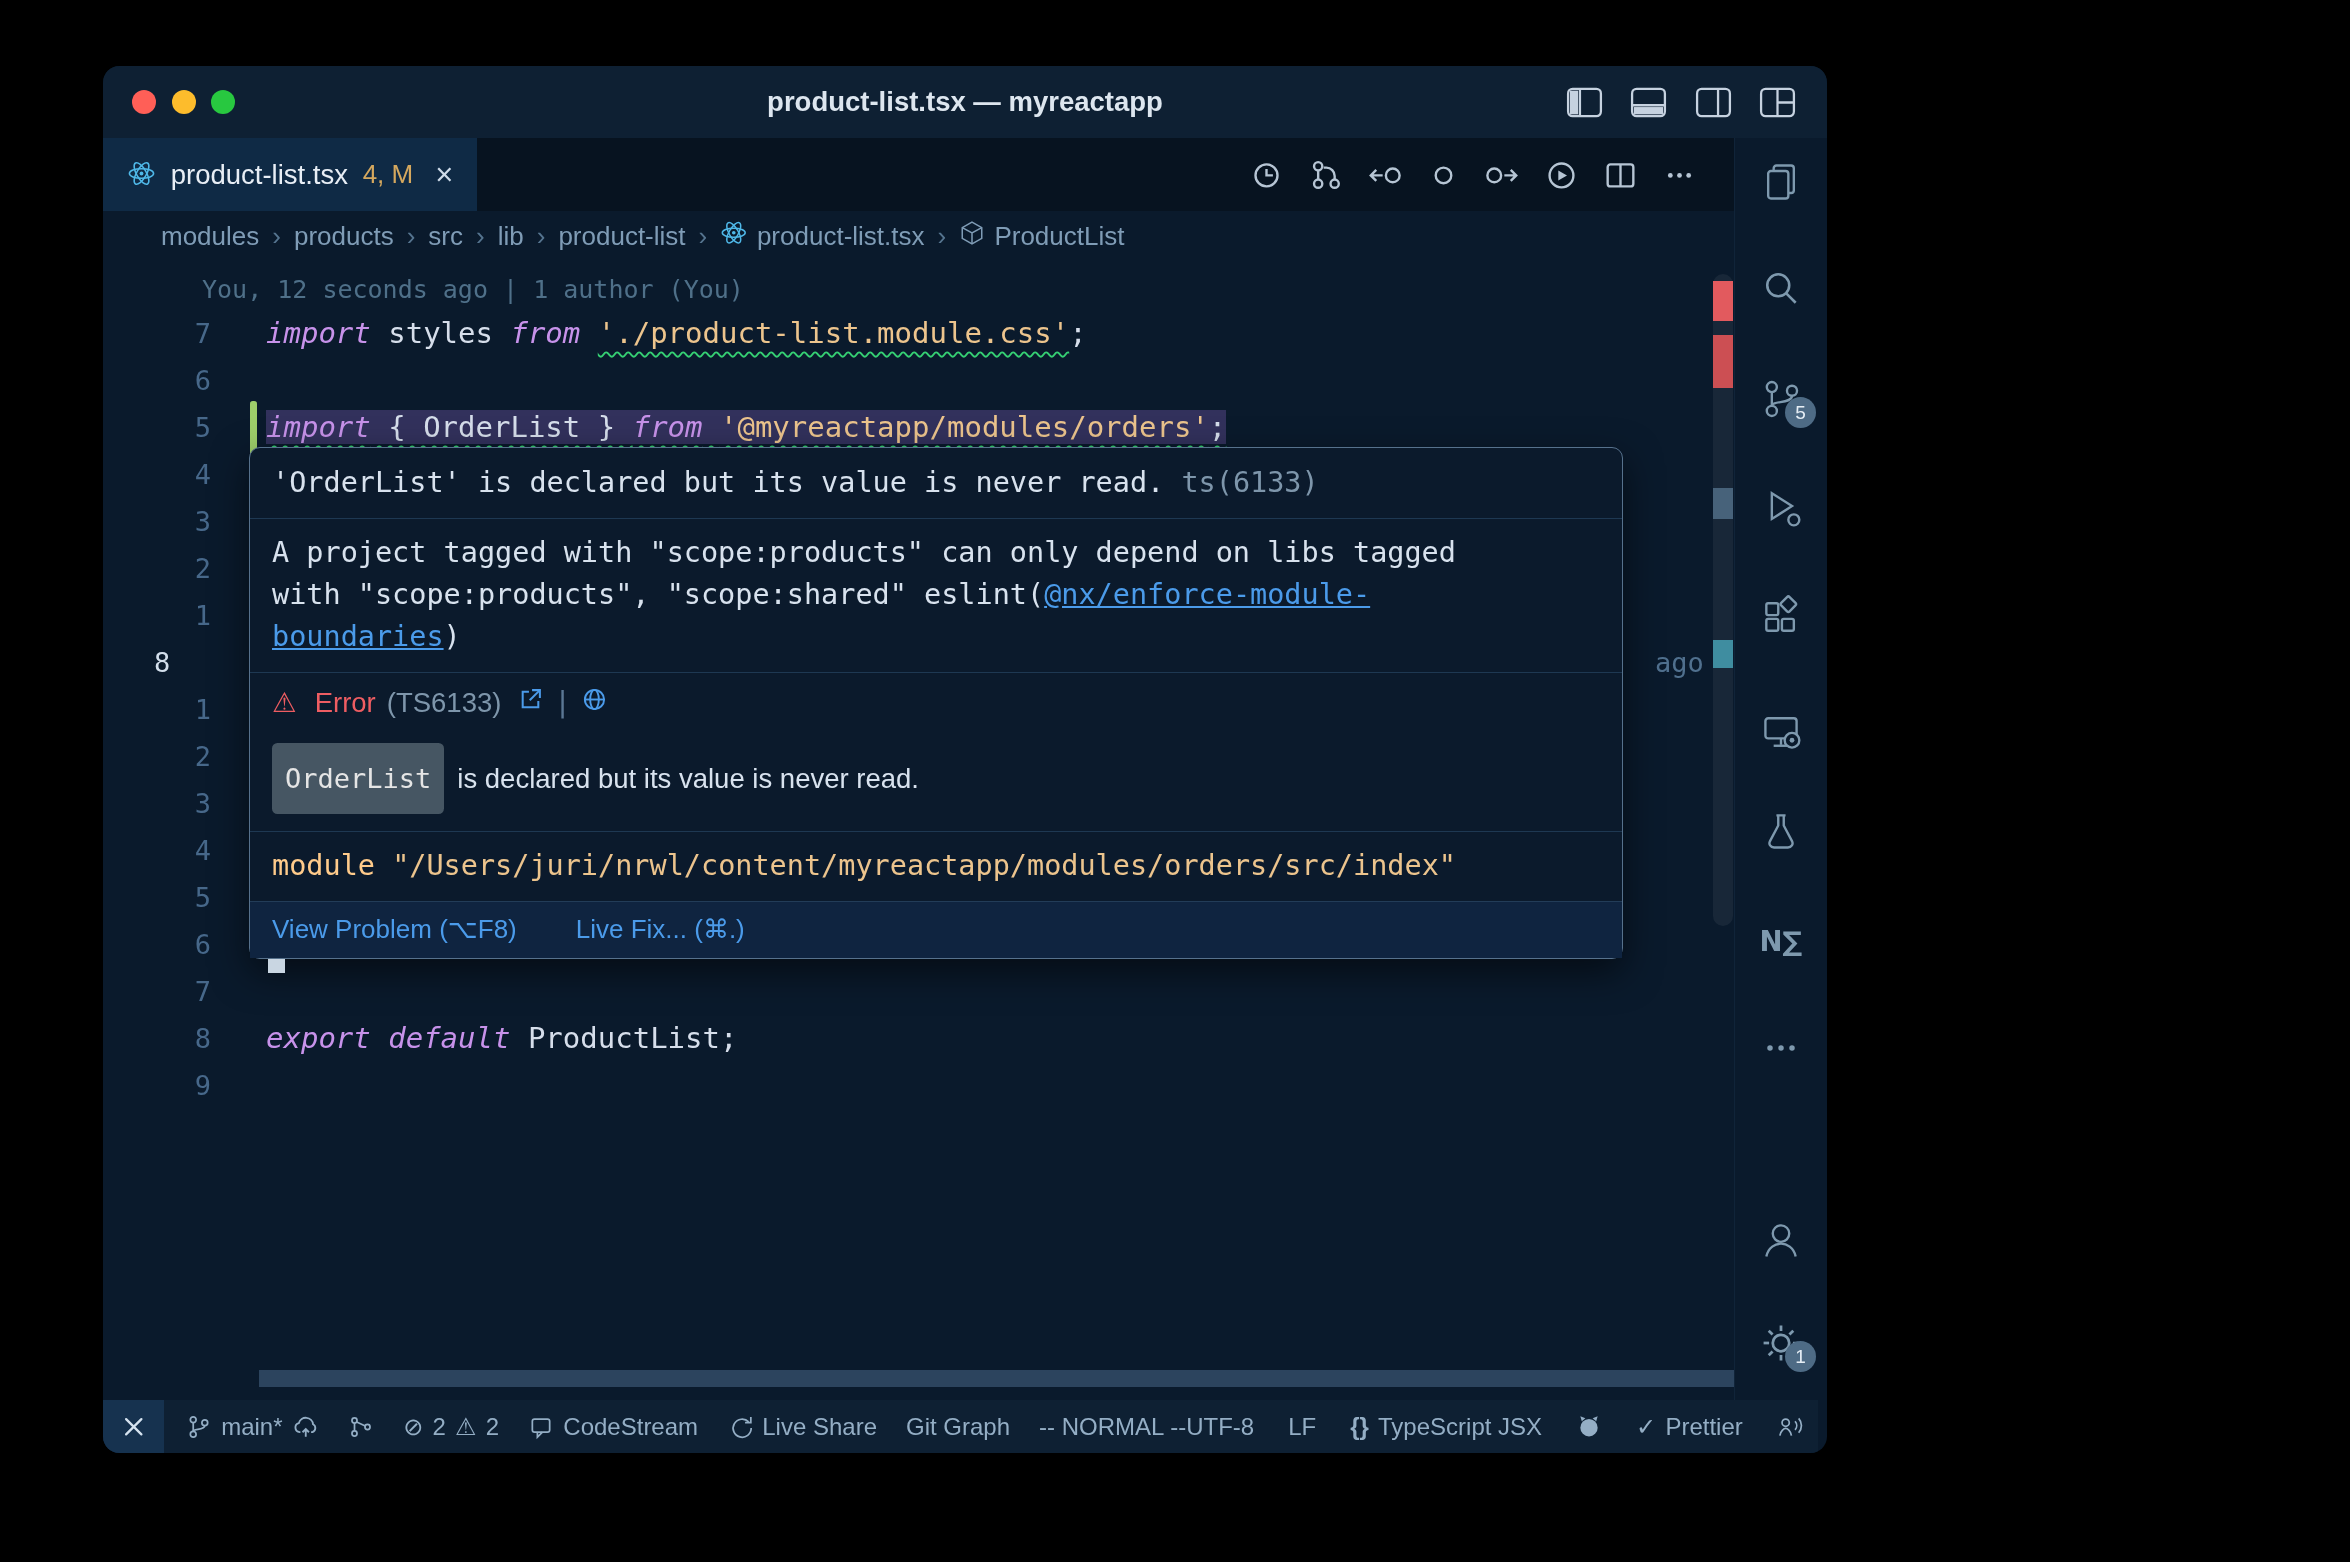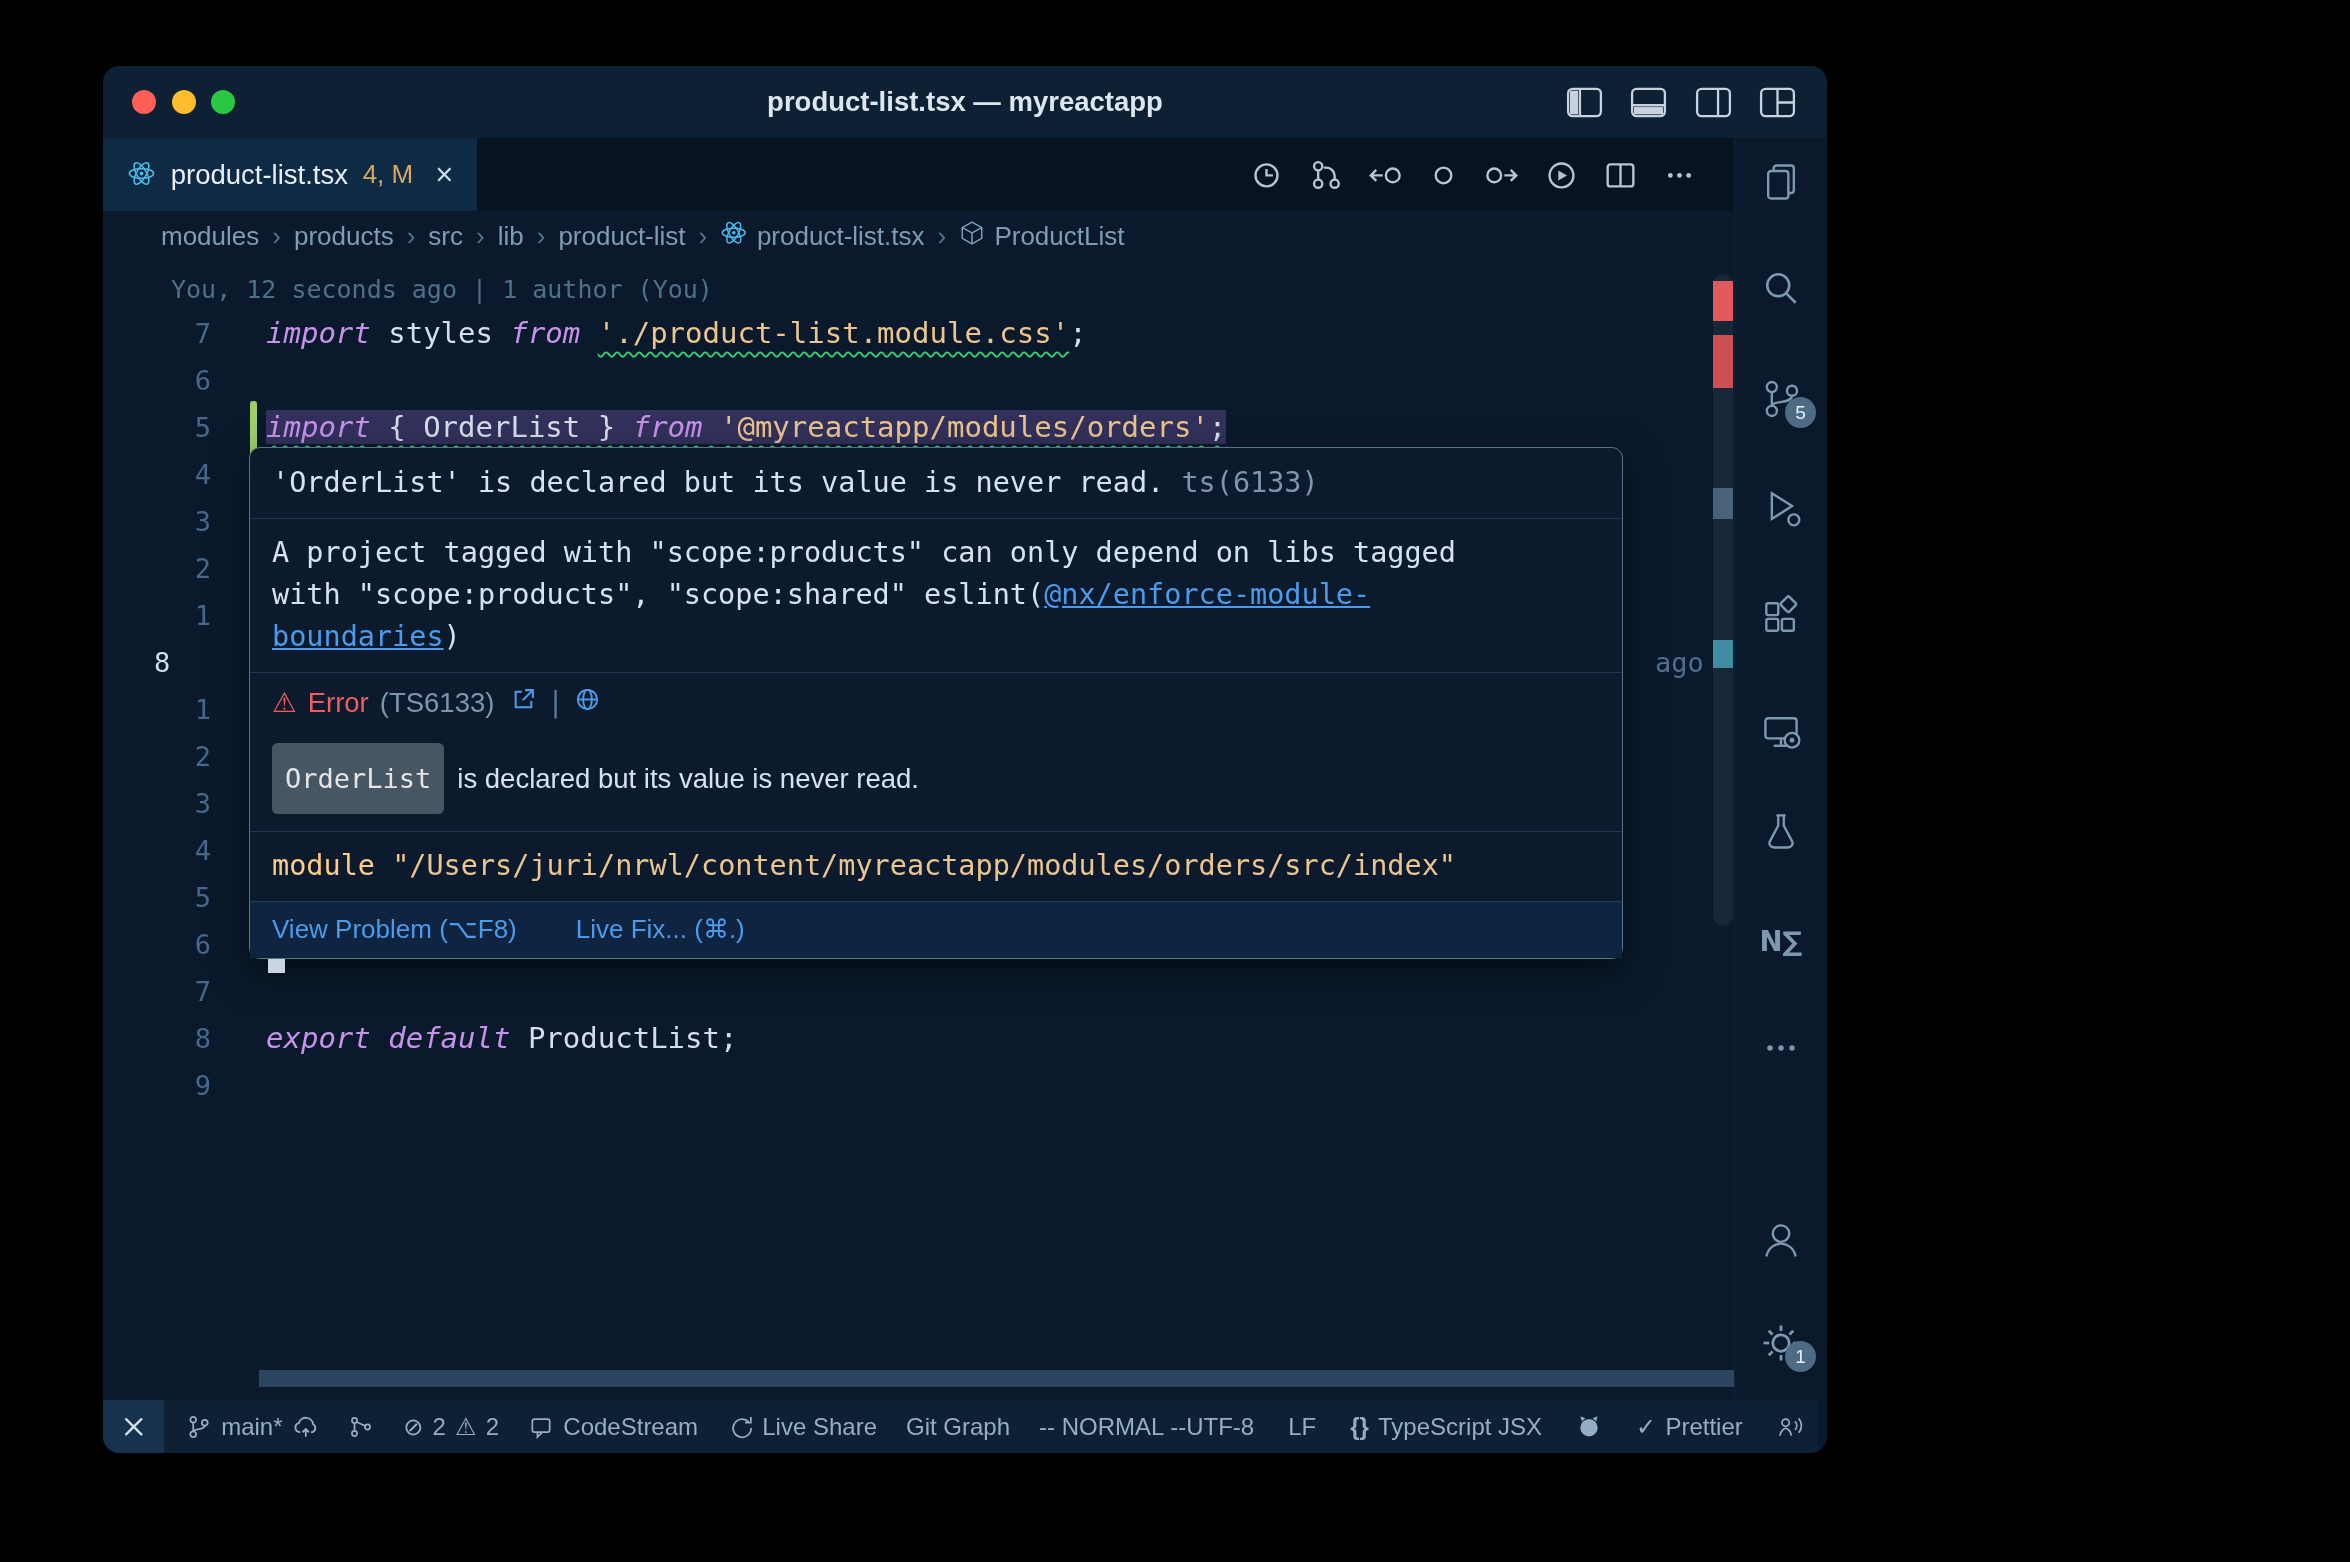--- a/index.html
+++ b/index.html
@@ -28,21 +28,21 @@
 
   
   .breadcrumbs{position:absolute;left:0;top:145px;right:92px;height:51px;background:#0a1a2c;
                display:flex;align-items:center;padding-left:58px;gap:13px;color:#7f9cb6;font-size:26px;}
   .bc-sep{color:#55748f;font-size:26px;}
   .bc-item{display:flex;align-items:center;gap:9.2px;white-space:nowrap;}
 
   
   .editor{position:absolute;left:0;top:197px;right:92px;bottom:53px;background:#0a1a2c;overflow:hidden;}
   .code-area{position:absolute;inset:0;}
-  .blame-top{margin-top:7.3px;height:40px;line-height:40px;padding-left:68px;color:#4f7089;
+  .blame-top{margin-top:7.3px;height:40px;line-height:40px;padding-left:99px;color:#4f7089;
              font-family:"DejaVu Sans Mono",monospace;font-size:25px;white-space:pre;}
   .crow{position:relative;height:47px;line-height:47px;display:flex;}
   .gut{width:163px;flex:0 0 163px;box-sizing:border-box;padding-right:55px;text-align:right;
        color:#47688a;font-family:"DejaVu Sans Mono",monospace;font-size:27px;}
   .gut-current{padding-right:0;padding-left:51px;text-align:left;color:#d3dfec;}
   .codeline{font-family:"DejaVu Sans Mono",monospace;font-size:29px;white-space:pre;color:#d6deeb;}
   .tok-kw{color:#c792ea;font-style:italic;}
   .tok-str{color:#ecc48d;}
   .tok-pl{color:#d6deeb;}
   .squig{text-decoration:underline wavy #35d073 2.3px;text-underline-offset:8.3px;text-decoration-skip-ink:none;}
@@ -54,21 +54,21 @@
   
   .hover{position:absolute;left:146px;top:184px;width:1374px;box-sizing:border-box;background:#0b1a2c;
          border:1.8px solid #56718c;border-radius:11px;z-index:6;box-shadow:0 13px 37px rgba(0,0,0,.55);
          font-family:"DejaVu Sans Mono",monospace;font-size:28.5px;color:#d8e2ee;}
   .hv-sec{padding:13.8px 22px;line-height:42px;}
   .hv-div{border-bottom:1.8px solid #1e3852;}
   .hv-code{color:#7e96ab;}
   .hv-link{color:#4b9bea;text-decoration:underline;cursor:pointer;}
   .hv-err-row{display:flex;align-items:center;gap:11px;padding:13px 22px;}
   .hv-warn{color:#ee5d62;font-family:"Liberation Sans",sans-serif;font-size:27.5px;}
-  .hv-errlabel{color:#ee5d62;font-family:"Liberation Sans",sans-serif;font-size:27.5px;}
+  .hv-errlabel{color:#ee5d62;font-family:"Liberation Sans",sans-serif;font-size:27.5px;margin-left:7px;}
   .hv-errcode{color:#7e96ab;font-family:"Liberation Sans",sans-serif;font-size:27.5px;}
   .hv-sep{color:#5b7794;}
   .hv-detail{display:flex;align-items:center;padding:11px 22px 16.5px;font-family:"Liberation Sans",sans-serif;font-size:27.5px;}
   .hv-badge{background:#465663;color:#e5e5e5;border-radius:5.5px;padding:20px 13px;
             font-family:"DejaVu Sans Mono",monospace;font-size:27px;}
   .hv-detail-text{margin-left:13px;color:#d8e2ee;}
   .hv-kw{color:#ffcb8b;}
   .hv-path{color:#ecc48d;}
   .hv-footer{display:flex;gap:59px;background:#0f2440;border-top:1.8px solid #223c58;
              padding:9.2px 22px;font-family:"Liberation Sans",sans-serif;font-size:26px;line-height:37px;}

